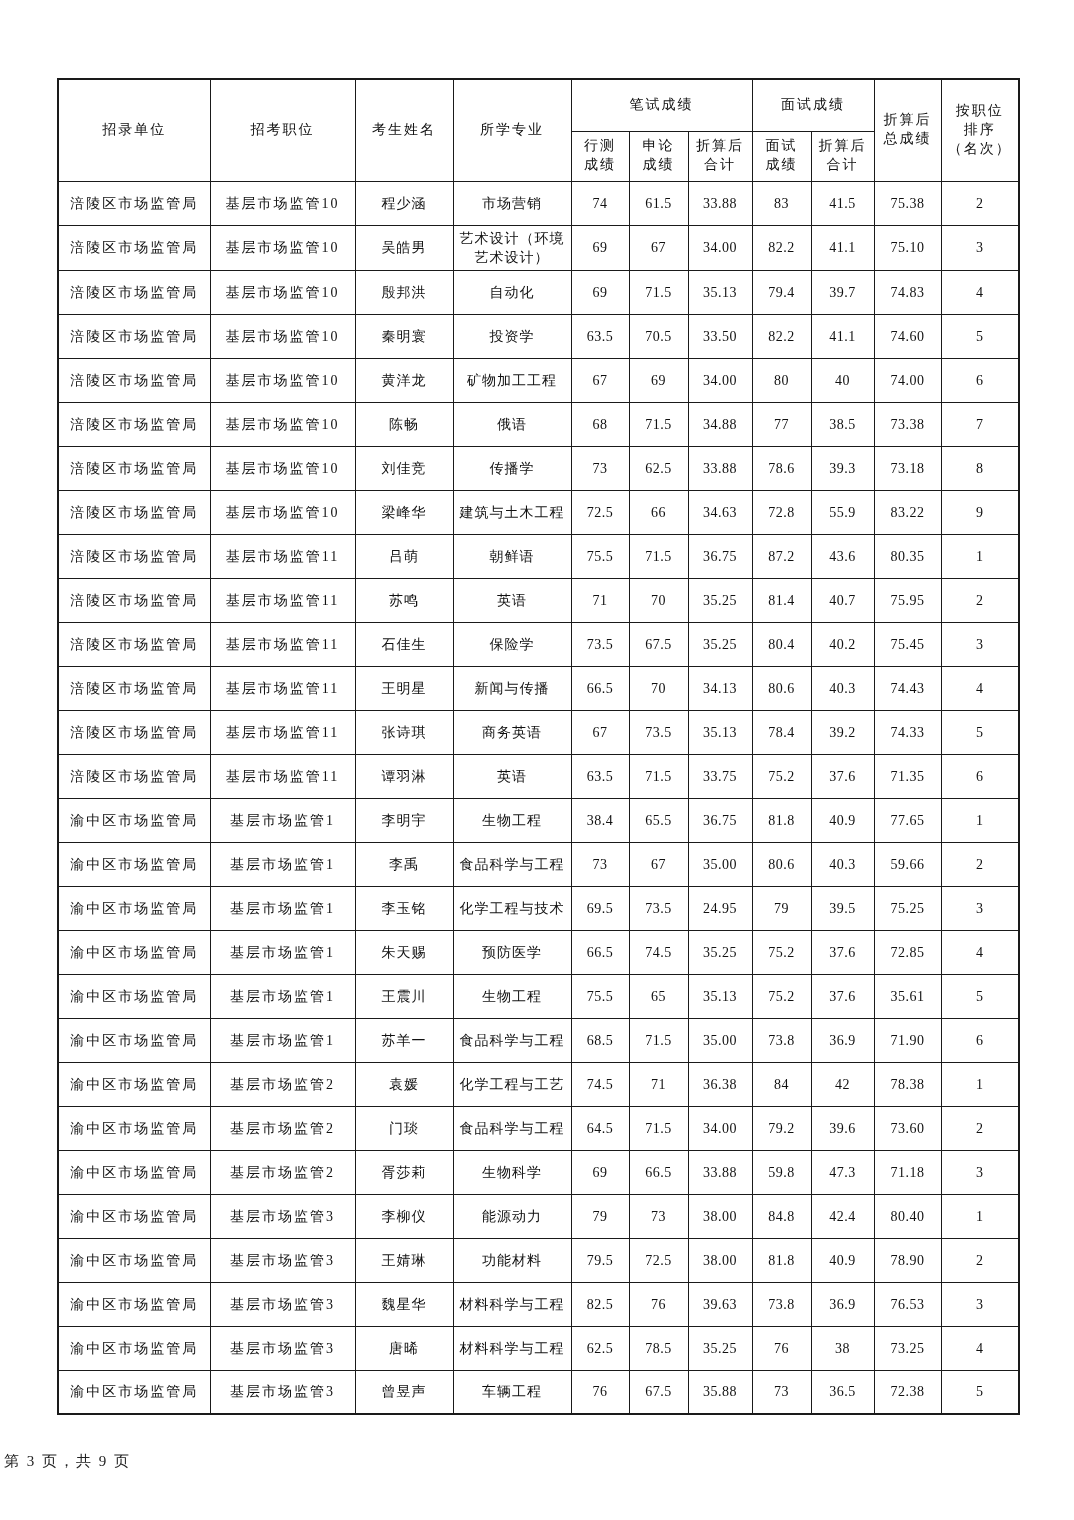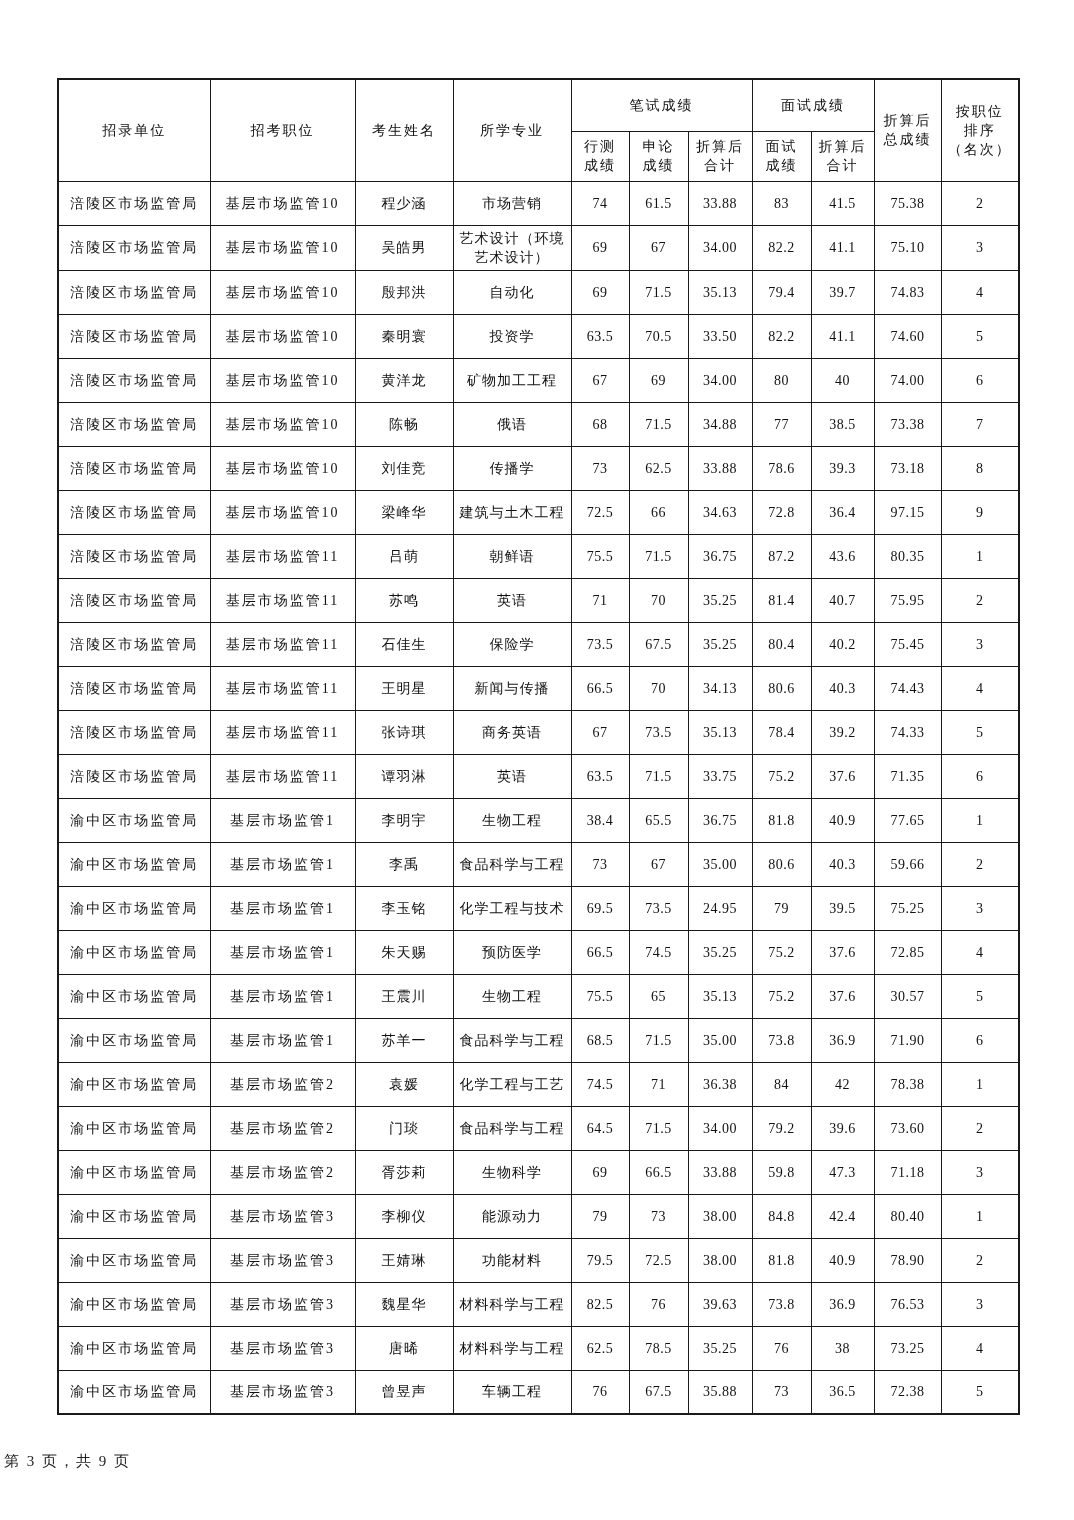--- a/index.html
+++ b/index.html
@@ -34,20 +34,21 @@
     font-size: 14px;
     line-height: 19px;
     font-weight: normal;
     overflow: hidden;
   }
   thead tr.group-row { height: 52px; }
   thead tr.sub-row { height: 50px; }
   thead th {
     letter-spacing: 2px;
     white-space: pre-line;
+    font-family: Liberation Mono, monospace;
   }
   tbody tr { height: 44px; }
   tbody td { letter-spacing: 1px; }
   tbody td.c-unit, tbody td.c-position { letter-spacing: 2px; margin-top: 20px; }
   tbody td.c-xingce-score, tbody td.c-shenlun-score,
   tbody td.c-written-converted, tbody td.c-interview-score,
   tbody td.c-interview-converted, tbody td.c-total-score,
   tbody td.c-rank { letter-spacing: 0.5px; }
   .footer {
     position: absolute;
@@ -200,22 +201,22 @@
         </tr>
         <tr>
           <td class="c-unit">涪陵区市场监管局</td>
           <td class="c-position">基层市场监管10</td>
           <td class="c-candidate-name">梁峰华</td>
           <td class="c-major">建筑与土木工程</td>
           <td class="c-xingce-score">72.5</td>
           <td class="c-shenlun-score">66</td>
           <td class="c-written-converted">34.63</td>
           <td class="c-interview-score">72.8</td>
-          <td class="c-interview-converted">36.4</td>
-          <td class="c-total-score">97.15</td>
+          <td class="c-interview-converted">55.9</td>
+          <td class="c-total-score">83.22</td>
           <td class="c-rank">9</td>
         </tr>
         <tr>
           <td class="c-unit">涪陵区市场监管局</td>
           <td class="c-position">基层市场监管11</td>
           <td class="c-candidate-name">吕萌</td>
           <td class="c-major">朝鲜语</td>
           <td class="c-xingce-score">75.5</td>
           <td class="c-shenlun-score">71.5</td>
           <td class="c-written-converted">36.75</td>
@@ -344,21 +345,21 @@
         <tr>
           <td class="c-unit">渝中区市场监管局</td>
           <td class="c-position">基层市场监管1</td>
           <td class="c-candidate-name">王震川</td>
           <td class="c-major">生物工程</td>
           <td class="c-xingce-score">75.5</td>
           <td class="c-shenlun-score">65</td>
           <td class="c-written-converted">35.13</td>
           <td class="c-interview-score">75.2</td>
           <td class="c-interview-converted">37.6</td>
-          <td class="c-total-score">30.57</td>
+          <td class="c-total-score">35.61</td>
           <td class="c-rank">5</td>
         </tr>
         <tr>
           <td class="c-unit">渝中区市场监管局</td>
           <td class="c-position">基层市场监管1</td>
           <td class="c-candidate-name">苏羊一</td>
           <td class="c-major">食品科学与工程</td>
           <td class="c-xingce-score">68.5</td>
           <td class="c-shenlun-score">71.5</td>
           <td class="c-written-converted">35.00</td>

